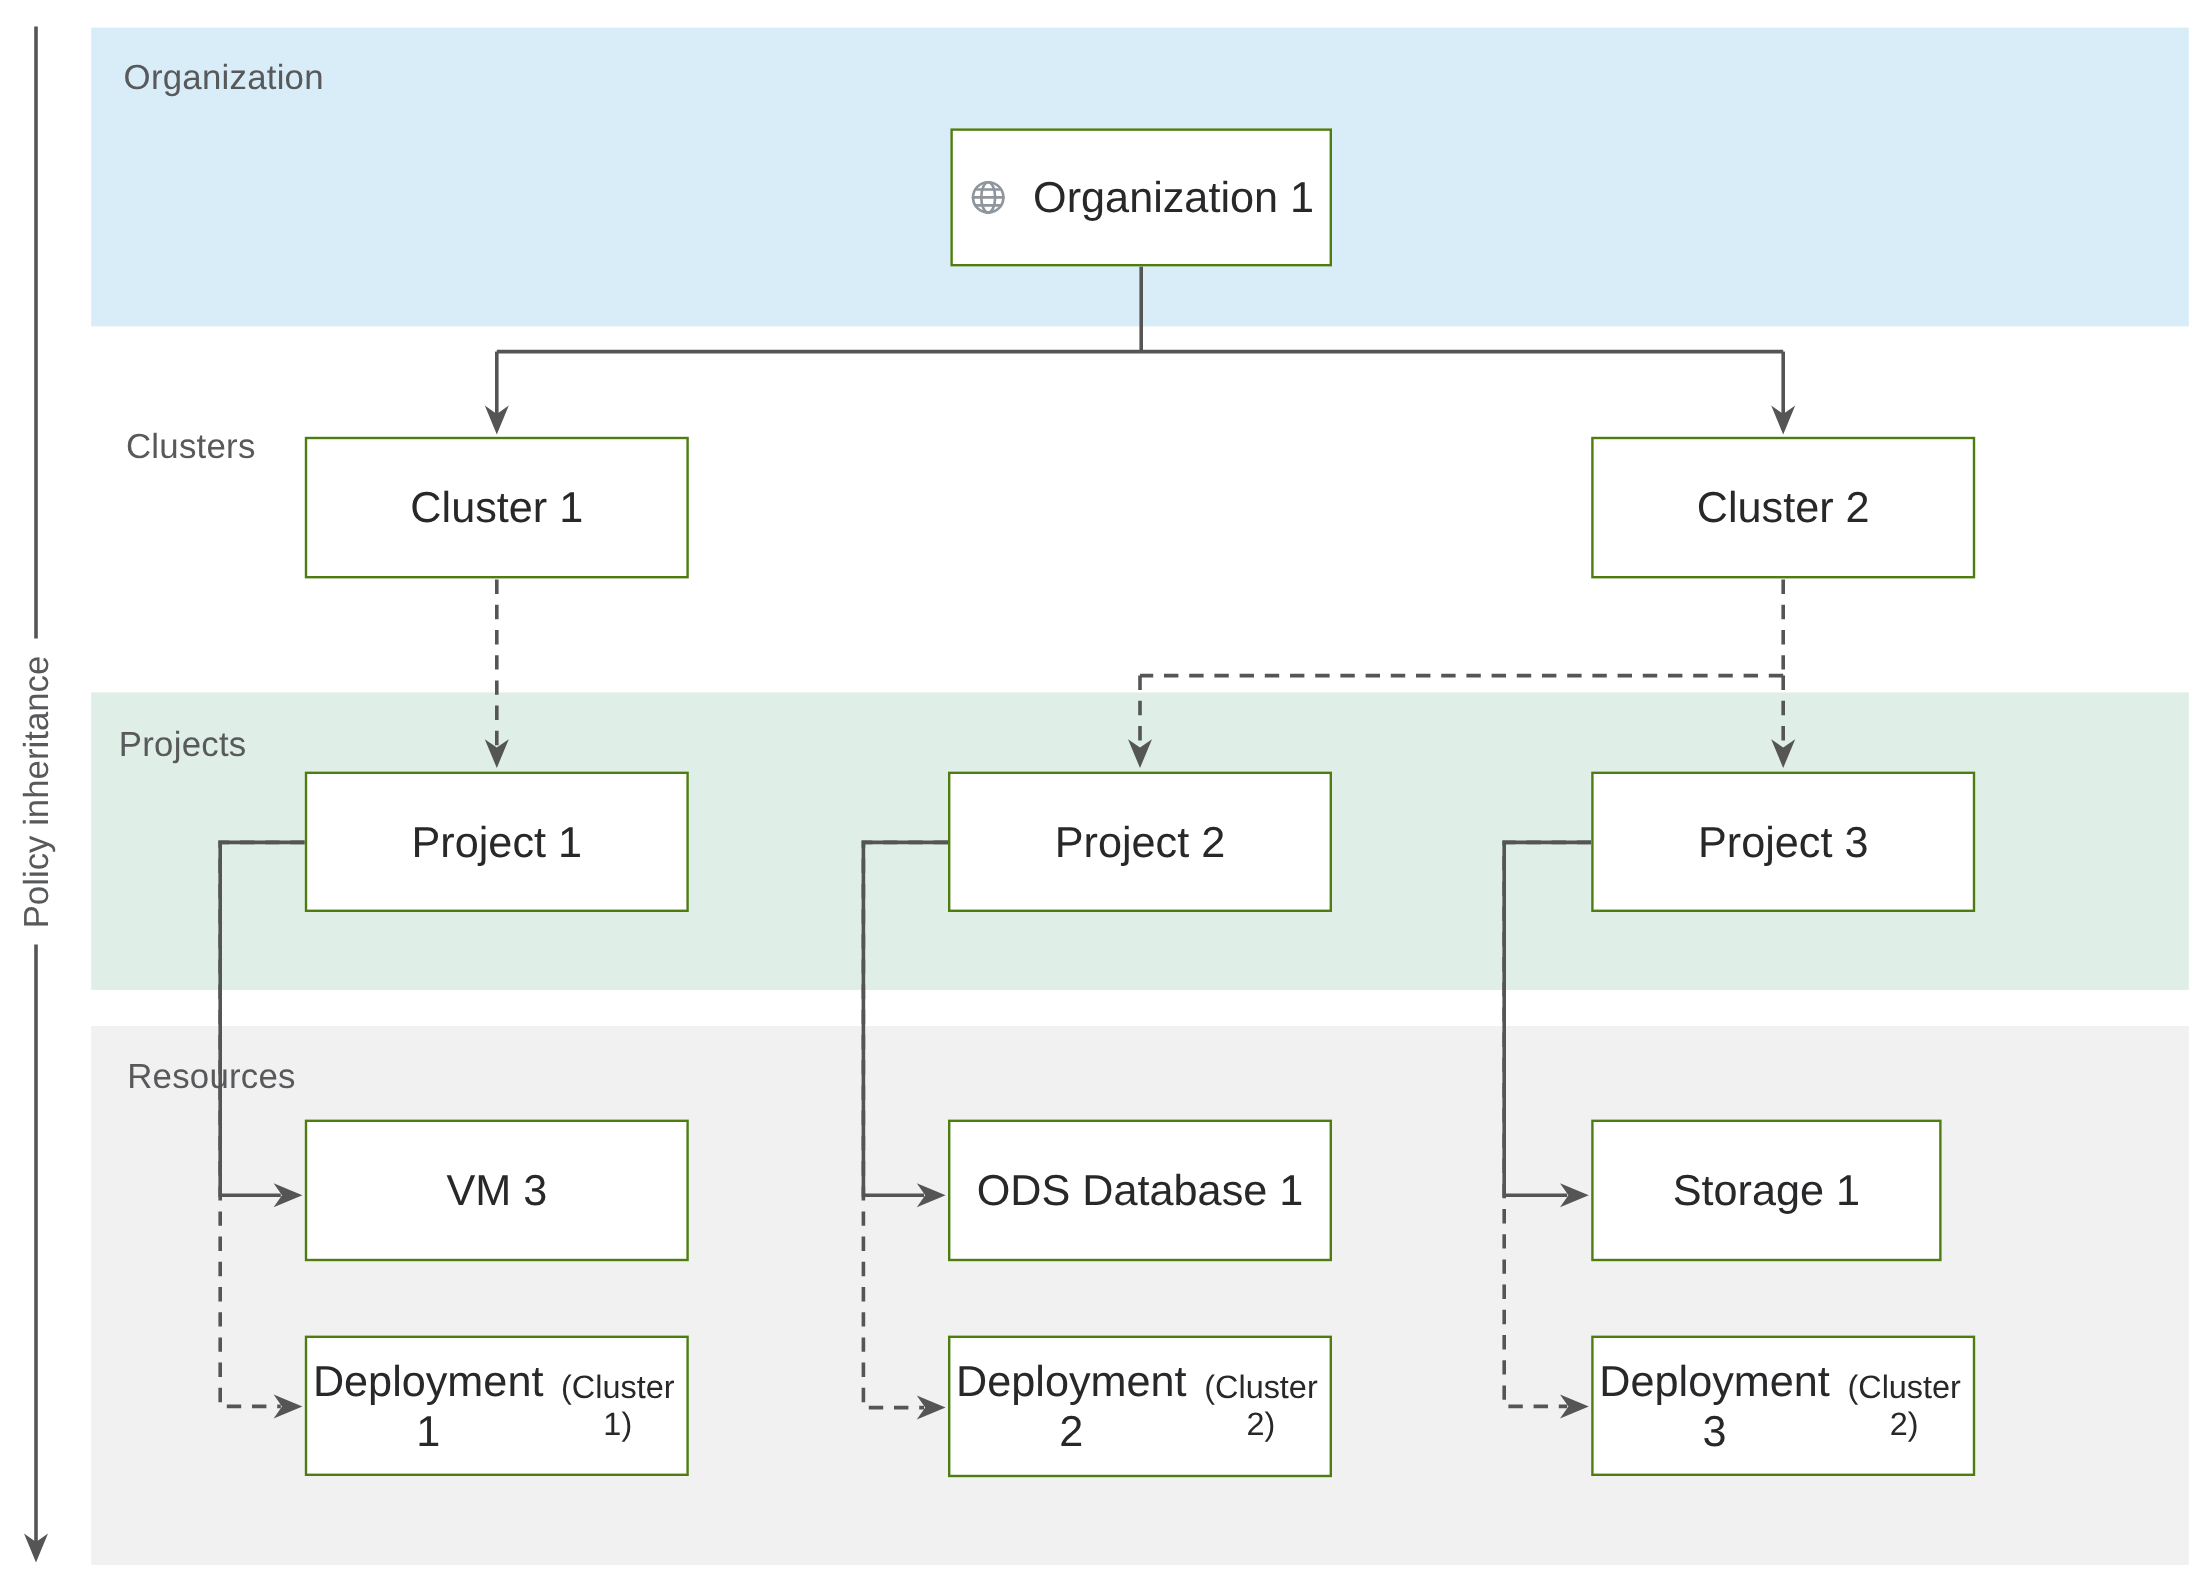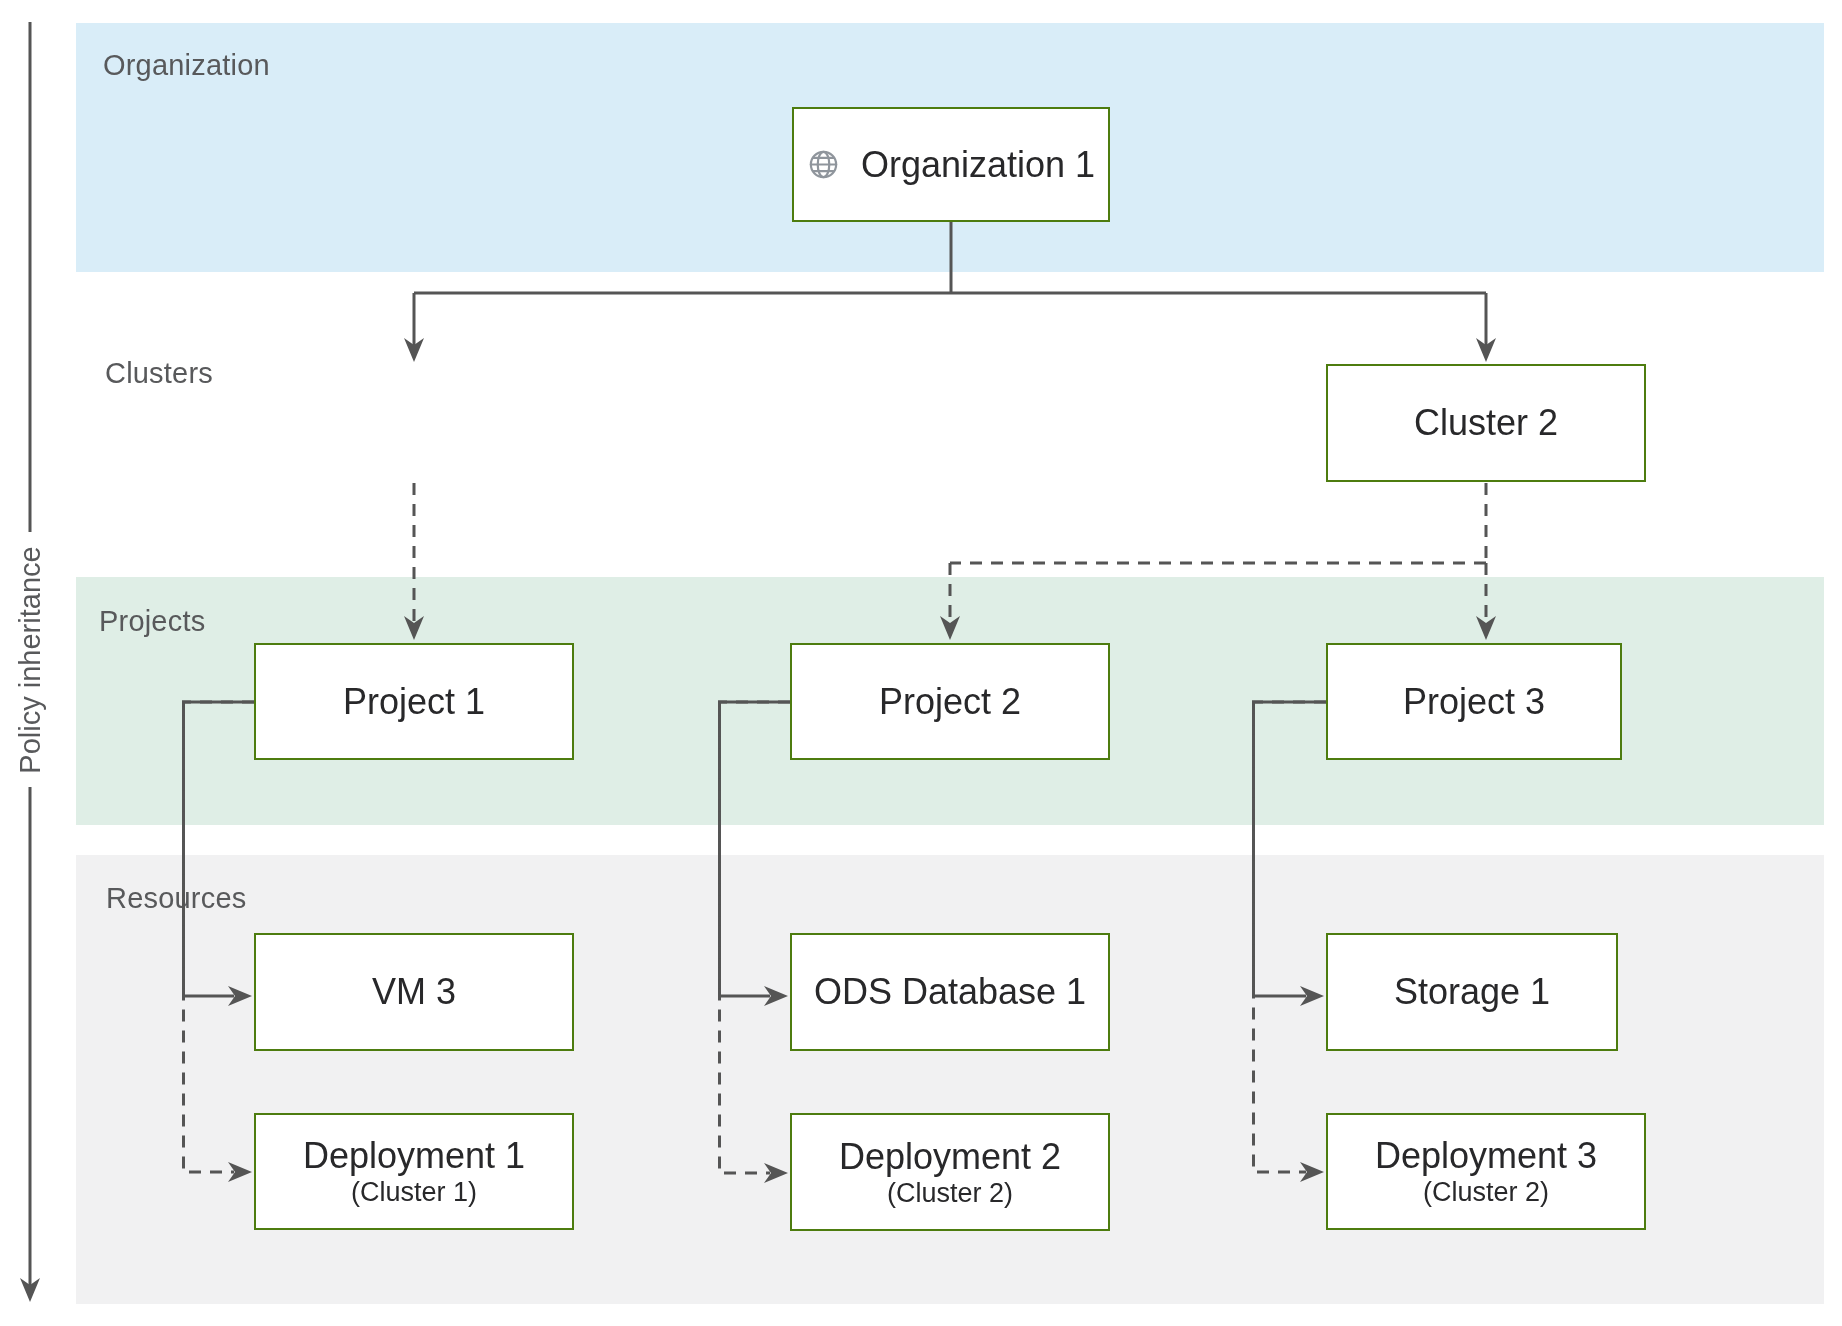--- a/index.html
+++ b/index.html
@@ -19,30 +19,30 @@
   .lbl-clusters{left:105px;top:322px;margin-top:34px;}
   .lbl-projects{left:99px;top:604px;}
   .lbl-resources{left:106px;top:881px;}
   svg.wires{position:absolute;left:0;top:0;z-index:2;}
   .node{
     position:absolute;box-sizing:border-box;background:#ffffff;
     border:2px solid #4d7c0f;display:flex;align-items:center;justify-content:center;
     z-index:3;color:#28282a;font-size:36px;line-height:42px;text-align:center;
   }
   .node .sub{font-size:27px;line-height:31px;color:#28282a;}
-  .node .stack{display:flex;flex-direction:column;align-items:center;justify-content:space-between;}
+  .node .stack{display:flex;flex-direction:row;align-items:center;justify-content:space-between;}
   .node .row{display:flex;flex-direction:row;align-items:center;gap:21px;}
   .globe{width:33px;height:33px;flex:0 0 auto;display:block;}
   
   .n-org1{left:792px;top:107px;width:318px;height:115px;}
   .n-cluster1{left:254px;top:364px;width:320px;height:118px;}
   .n-cluster2{left:1326px;top:364px;width:320px;height:118px;}
   .n-project1{left:254px;top:643px;width:320px;height:117px;}
   .n-project2{left:790px;top:643px;width:320px;height:117px;}
-  .n-project3{left:1326px;top:643px;width:296px;height:117px;}
+  .n-project3{left:1326px;top:643px;width:320px;height:117px;}
   .n-vm1{left:254px;top:933px;width:320px;height:118px;}
   .n-ods1{left:790px;top:933px;width:320px;height:118px;}
   .n-storage1{left:1326px;top:933px;width:292px;height:118px;}
   .n-dep1{left:254px;top:1113px;width:320px;height:117px;}
   .n-dep2{left:790px;top:1113px;width:320px;height:118px;}
   .n-dep3{left:1326px;top:1113px;width:320px;height:117px;}
   .wire{stroke:#555555;stroke-width:3;fill:none;}
   .dashed{stroke-dasharray:12 9;}
   .ah{fill:#555555;stroke:none;}
   .axis-label{fill:#58595b;font-size:29px;font-family:"Liberation Sans","DejaVu Sans",sans-serif;}
@@ -124,20 +124,23 @@
         <circle cx="12" cy="12" r="9.2"></circle>
         <ellipse cx="12" cy="12" rx="4.2" ry="9.2"></ellipse>
         <line x1="2.8" y1="12" x2="21.2" y2="12"></line>
         <line x1="4.4" y1="7.2" x2="19.6" y2="7.2"></line>
         <line x1="4.4" y1="16.8" x2="19.6" y2="16.8"></line>
       </svg>
       <span>Organization 1</span>
     </div>
   </div>
 
+  <div class="node n-cluster1">
+    <span>Cluster 1</span>
+  </div>
   <div class="node n-cluster2">
     <span>Cluster 2</span>
   </div>
 
   <div class="node n-project1">
     <span>Project 1</span>
   </div>
   <div class="node n-project2">
     <span>Project 2</span>
   </div>

